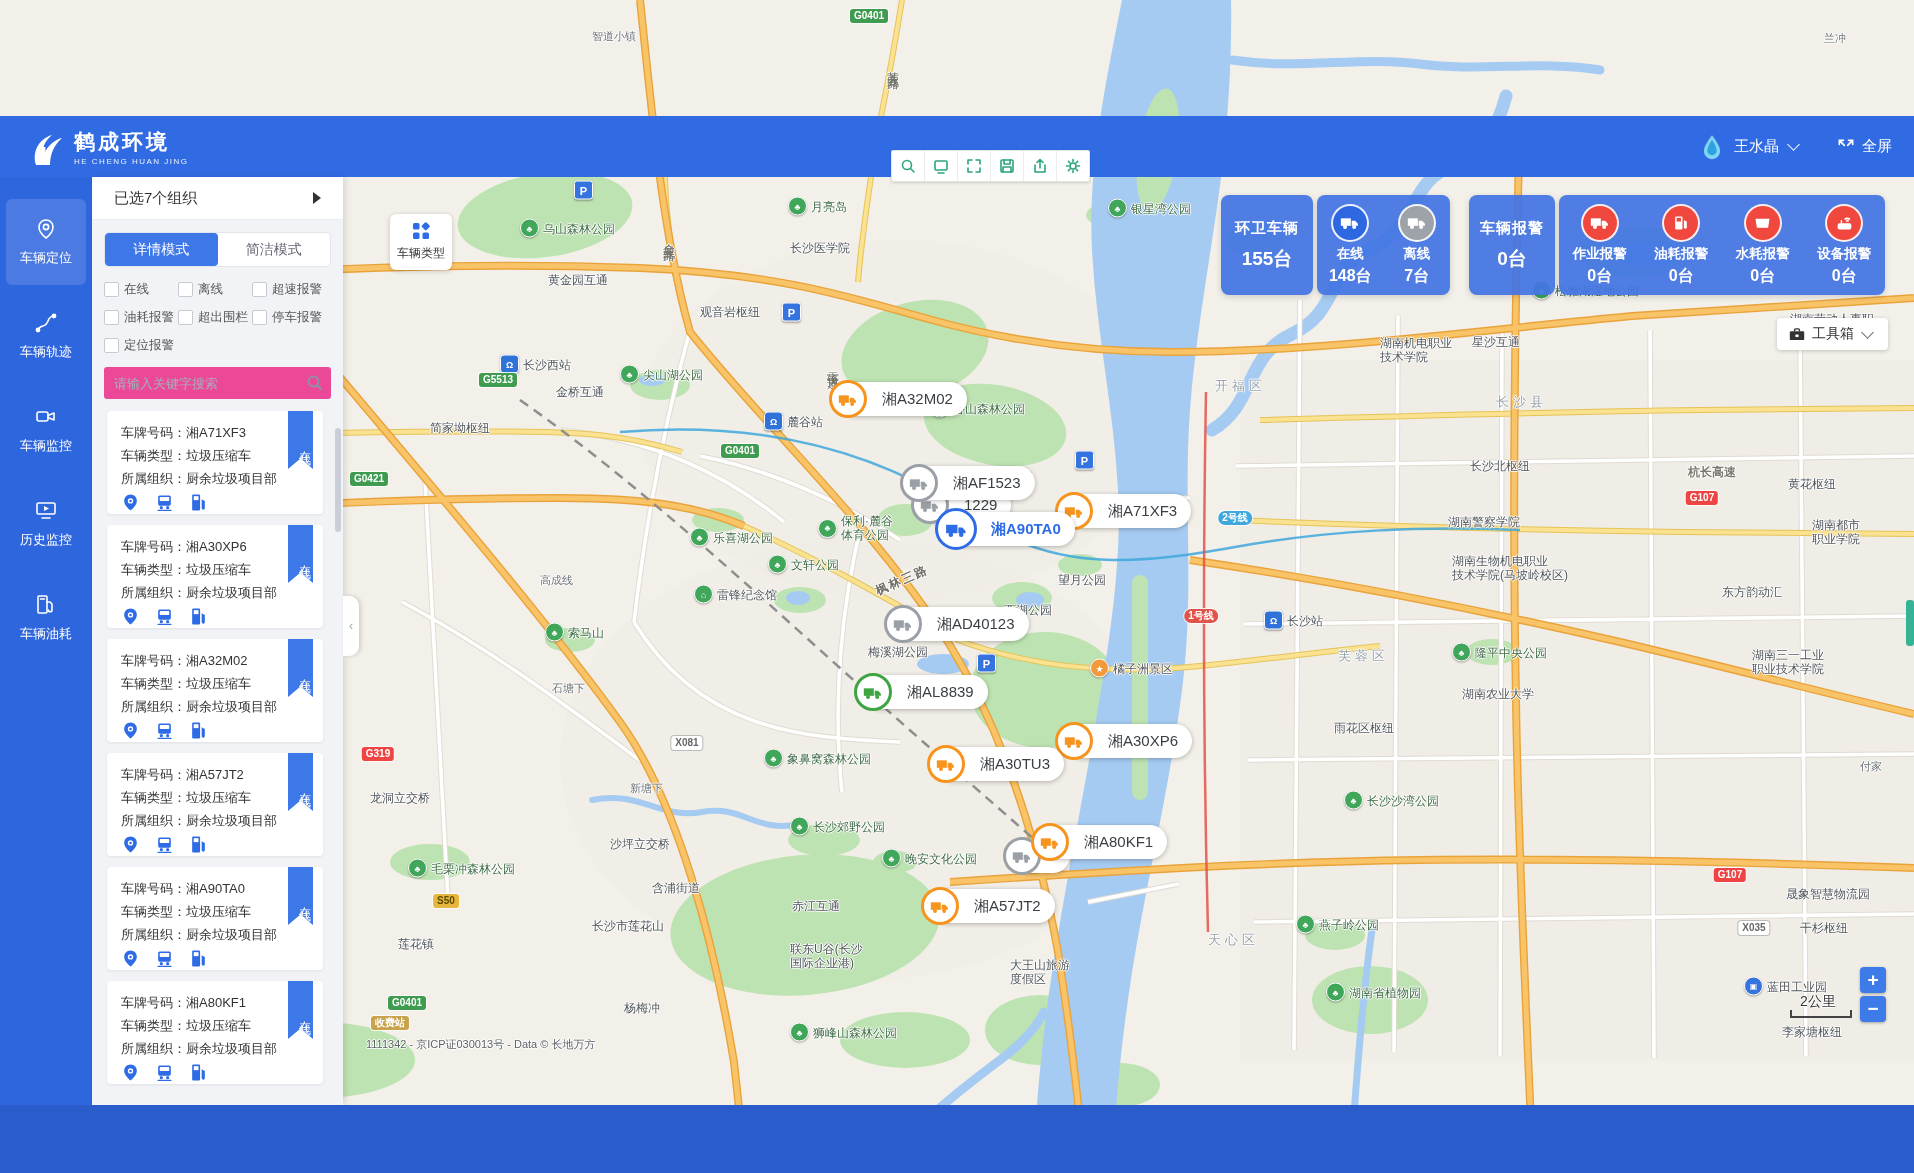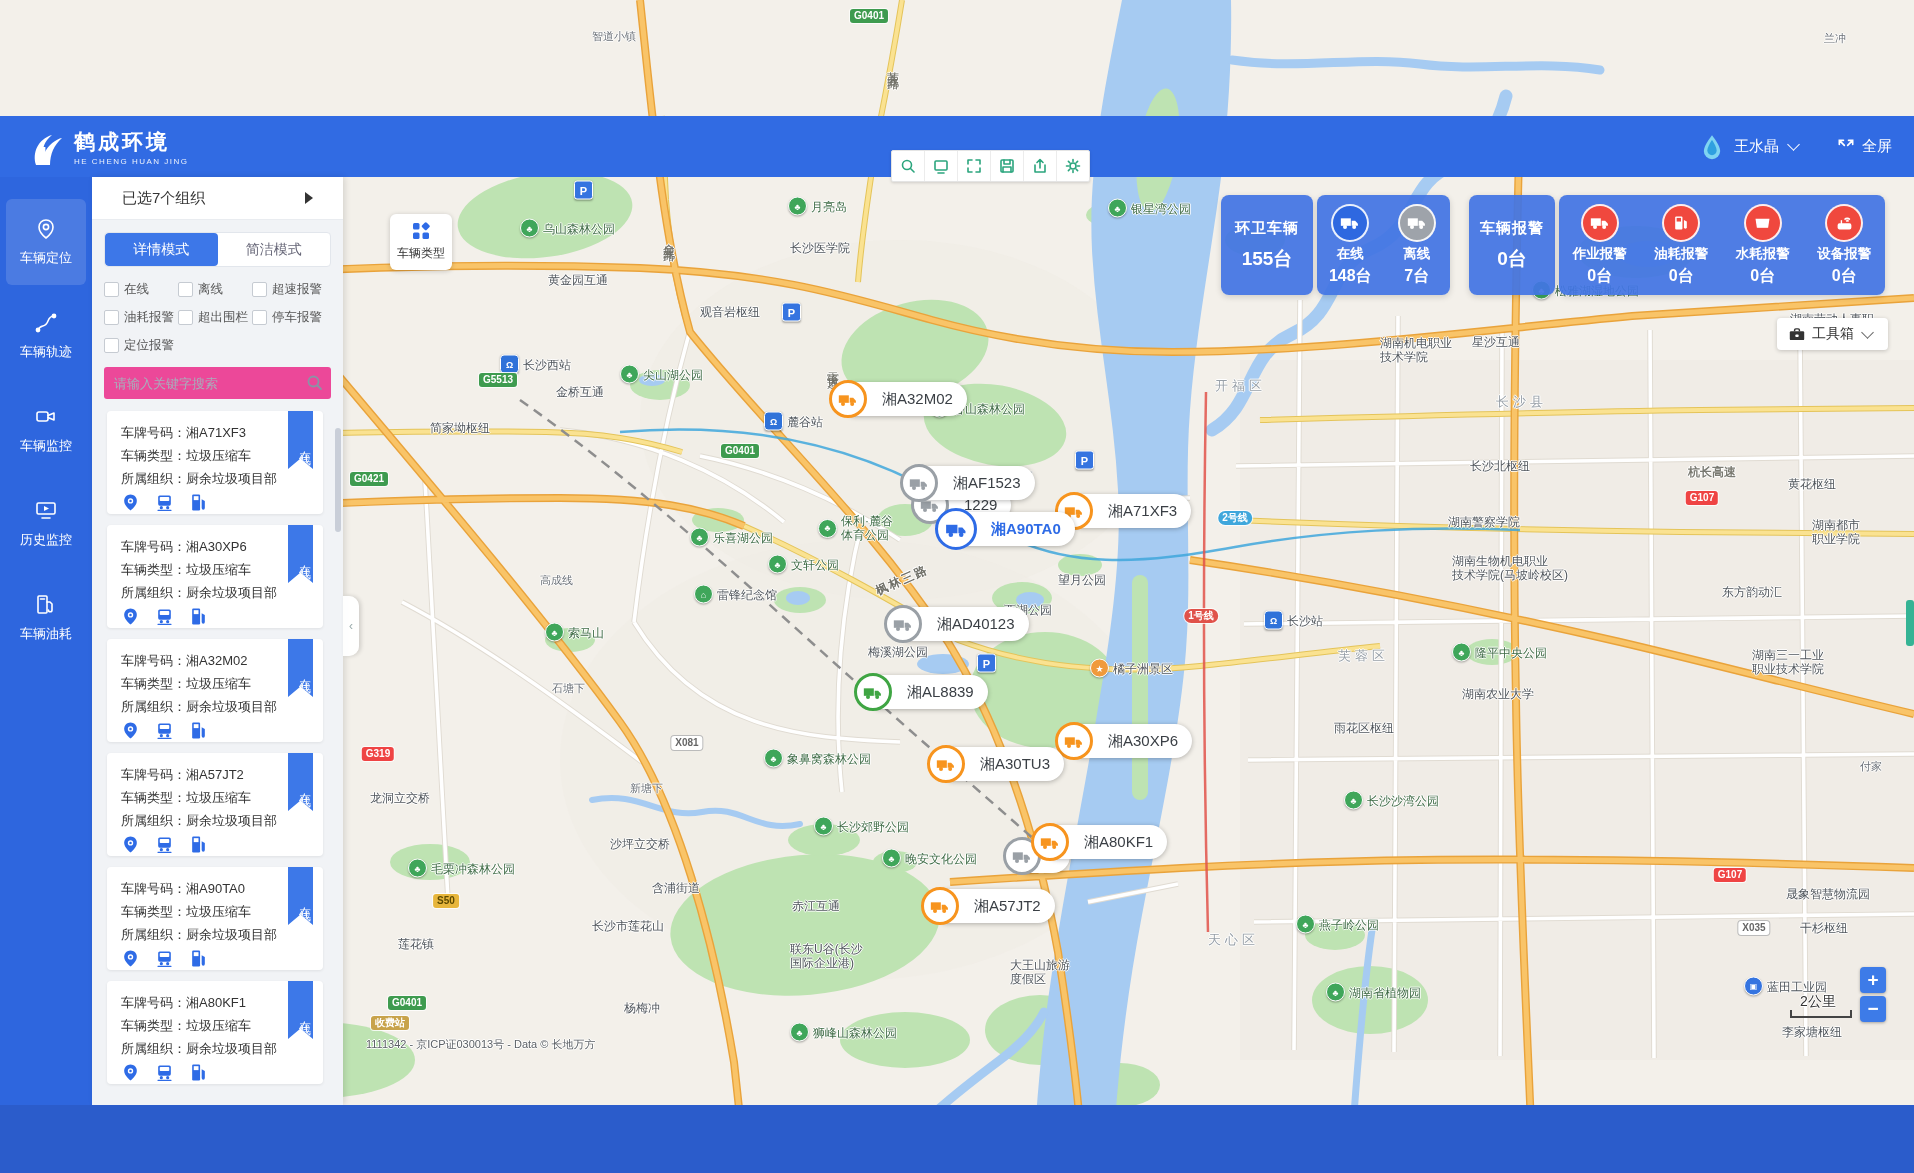--- a/index.html
+++ b/index.html
@@ -83,21 +83,21 @@
   
   #sidebar{position:absolute;left:0;top:177px;width:92px;height:928px;background:#2E66DE;z-index:6;
            display:flex;flex-direction:column;align-items:center;padding-top:22px;box-sizing:border-box}
   .sb-item{width:80px;height:86px;display:flex;flex-direction:column;align-items:center;justify-content:center;
            gap:8px;color:#fff;font-size:13px;cursor:pointer;border-radius:6px;margin-bottom:8px}
   .sb-item.active{background:rgba(255,255,255,.14)}
   .sb-item svg{width:24px;height:24px;stroke:#fff;fill:none;stroke-width:1.6;stroke-linecap:round;stroke-linejoin:round}
   
   #panel{position:absolute;left:92px;top:177px;width:251px;height:928px;background:#F1F3F6;z-index:6;box-shadow:2px 0 6px rgba(0,0,0,.12)}
   #panel-header{height:42px;background:#fff;border-bottom:1px solid #E9ECF0;display:flex;align-items:center;
-                padding:0 30px;font-size:15px;color:#333}
+                padding:0 22px;font-size:15px;color:#333}
   #panel-header .arrow{margin-left:auto;width:0;height:0;border-left:8px solid #333;
                 border-top:6px solid transparent;border-bottom:6px solid transparent;cursor:pointer}
   #mode-tabs{display:flex;margin:12px;height:33px;background:#fff;border:1px solid #E2E6EC;border-radius:4px;overflow:hidden}
   .mode-tab{flex:1;display:flex;align-items:center;justify-content:center;font-size:14px;color:#667;cursor:pointer}
   .mode-tab.active{background:#3D77E8;color:#fff;border-radius:4px}
   #filters{display:flex;flex-wrap:wrap;padding:2px 12px 0;width:227px}
   .cb{width:74px;display:flex;align-items:center;gap:5px;font-size:12.5px;color:#555;margin-bottom:11px;cursor:pointer}
   .cb .box{width:13px;height:13px;background:#fff;border:1px solid #C6CBD2;border-radius:2px;flex:none}
   #search-wrap{position:relative;margin:2px 12px 12px}
   #search-input{width:100%;height:32px;box-sizing:border-box;background:#ec4899;border:none;border-radius:3px;
@@ -364,21 +364,21 @@
       <div class="mlabel plain" style="left: 592px; top: 926px;"><span class="mtext">长沙市莲花山</span></div>
 
       <div class="mlabel plain" style="left: 398px; top: 944px;"><span class="mtext">莲花镇</span></div>
 
       <div class="mlabel park" style="left: 408px; top: 868px;"><span class="ic"></span><span class="mtext">毛栗冲森林公园</span></div>
 
       <div class="mlabel plain" style="left: 610px; top: 844px;"><span class="mtext">沙坪立交桥</span></div>
 
       <div class="mlabel sm" style="left: 630px; top: 788px;"><span class="mtext">新塘下</span></div>
 
-      <div class="mlabel park" style="left: 790px; top: 826px; margin-left: 24px;"><span class="ic"></span><span class="mtext">长沙郊野公园</span></div>
+      <div class="mlabel park" style="left: 790px; top: 826px;"><span class="ic"></span><span class="mtext">长沙郊野公园</span></div>
 
       <div class="mlabel park" style="left: 882px; top: 858px;"><span class="ic"></span><span class="mtext">晚安文化公园</span></div>
 
       <div class="mlabel plain" style="left: 370px; top: 798px;"><span class="mtext">龙洞立交桥</span></div>
 
       <div class="mlabel park" style="left: 764px; top: 758px;"><span class="ic"></span><span class="mtext">象鼻窝森林公园</span></div>
 
       <div class="mlabel plain" style="left: 1786px; top: 894px;"><span class="mtext">晟象智慧物流园</span></div>
 
       <div class="mlabel plain" style="left: 1800px; top: 928px;"><span class="mtext">干杉枢纽</span></div>

